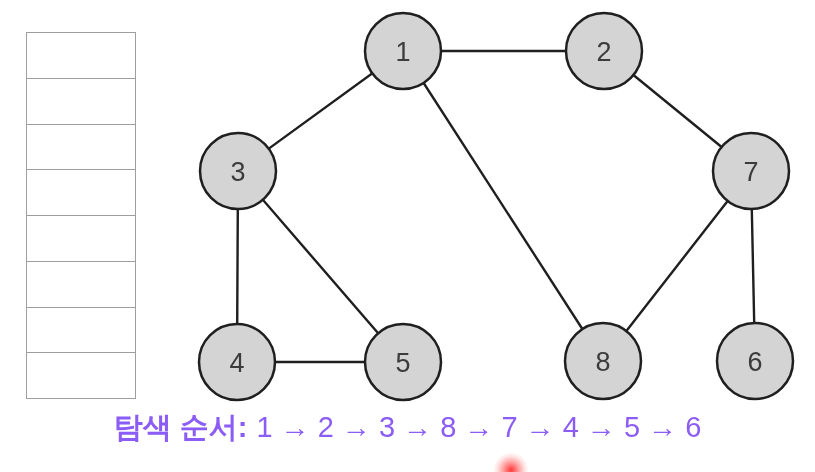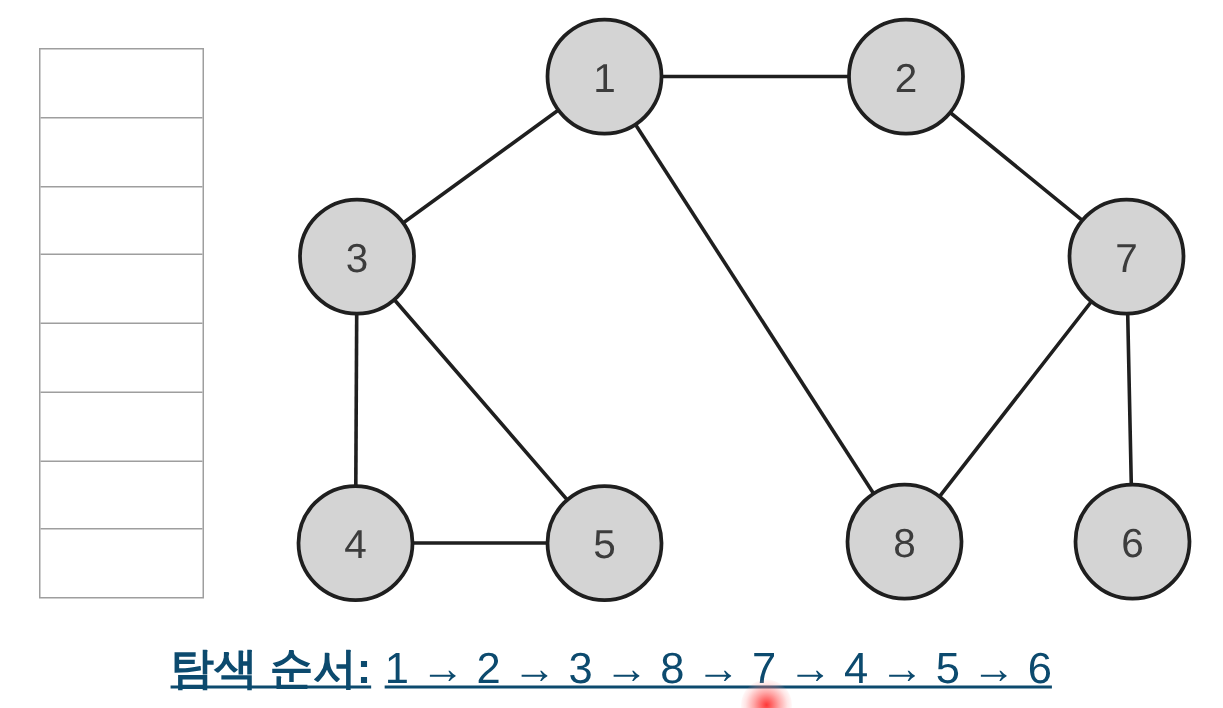--- a/index.html
+++ b/index.html
@@ -42,27 +42,26 @@
     height: 472px;
   }
   .graph-svg text {
     font-family: "Liberation Sans", sans-serif;
     font-size: 27px;
     fill: #3c3c3c;
   }
   .caption {
     position: absolute;
     left: 0;
-    top: 426px;
+    top: 408px;
     width: 100%;
     text-align: center;
     font-size: 29px;
-    color: #0c4a6e;
+    color: #8b5cf6;
     white-space: nowrap;
-    text-decoration: underline;
   }
   .caption .label {
     font-weight: 700;
     margin-right: 9px;
   }
   .laser-dot {
     position: absolute;
     left: 494px;
     top: 453px;
     width: 34px;

